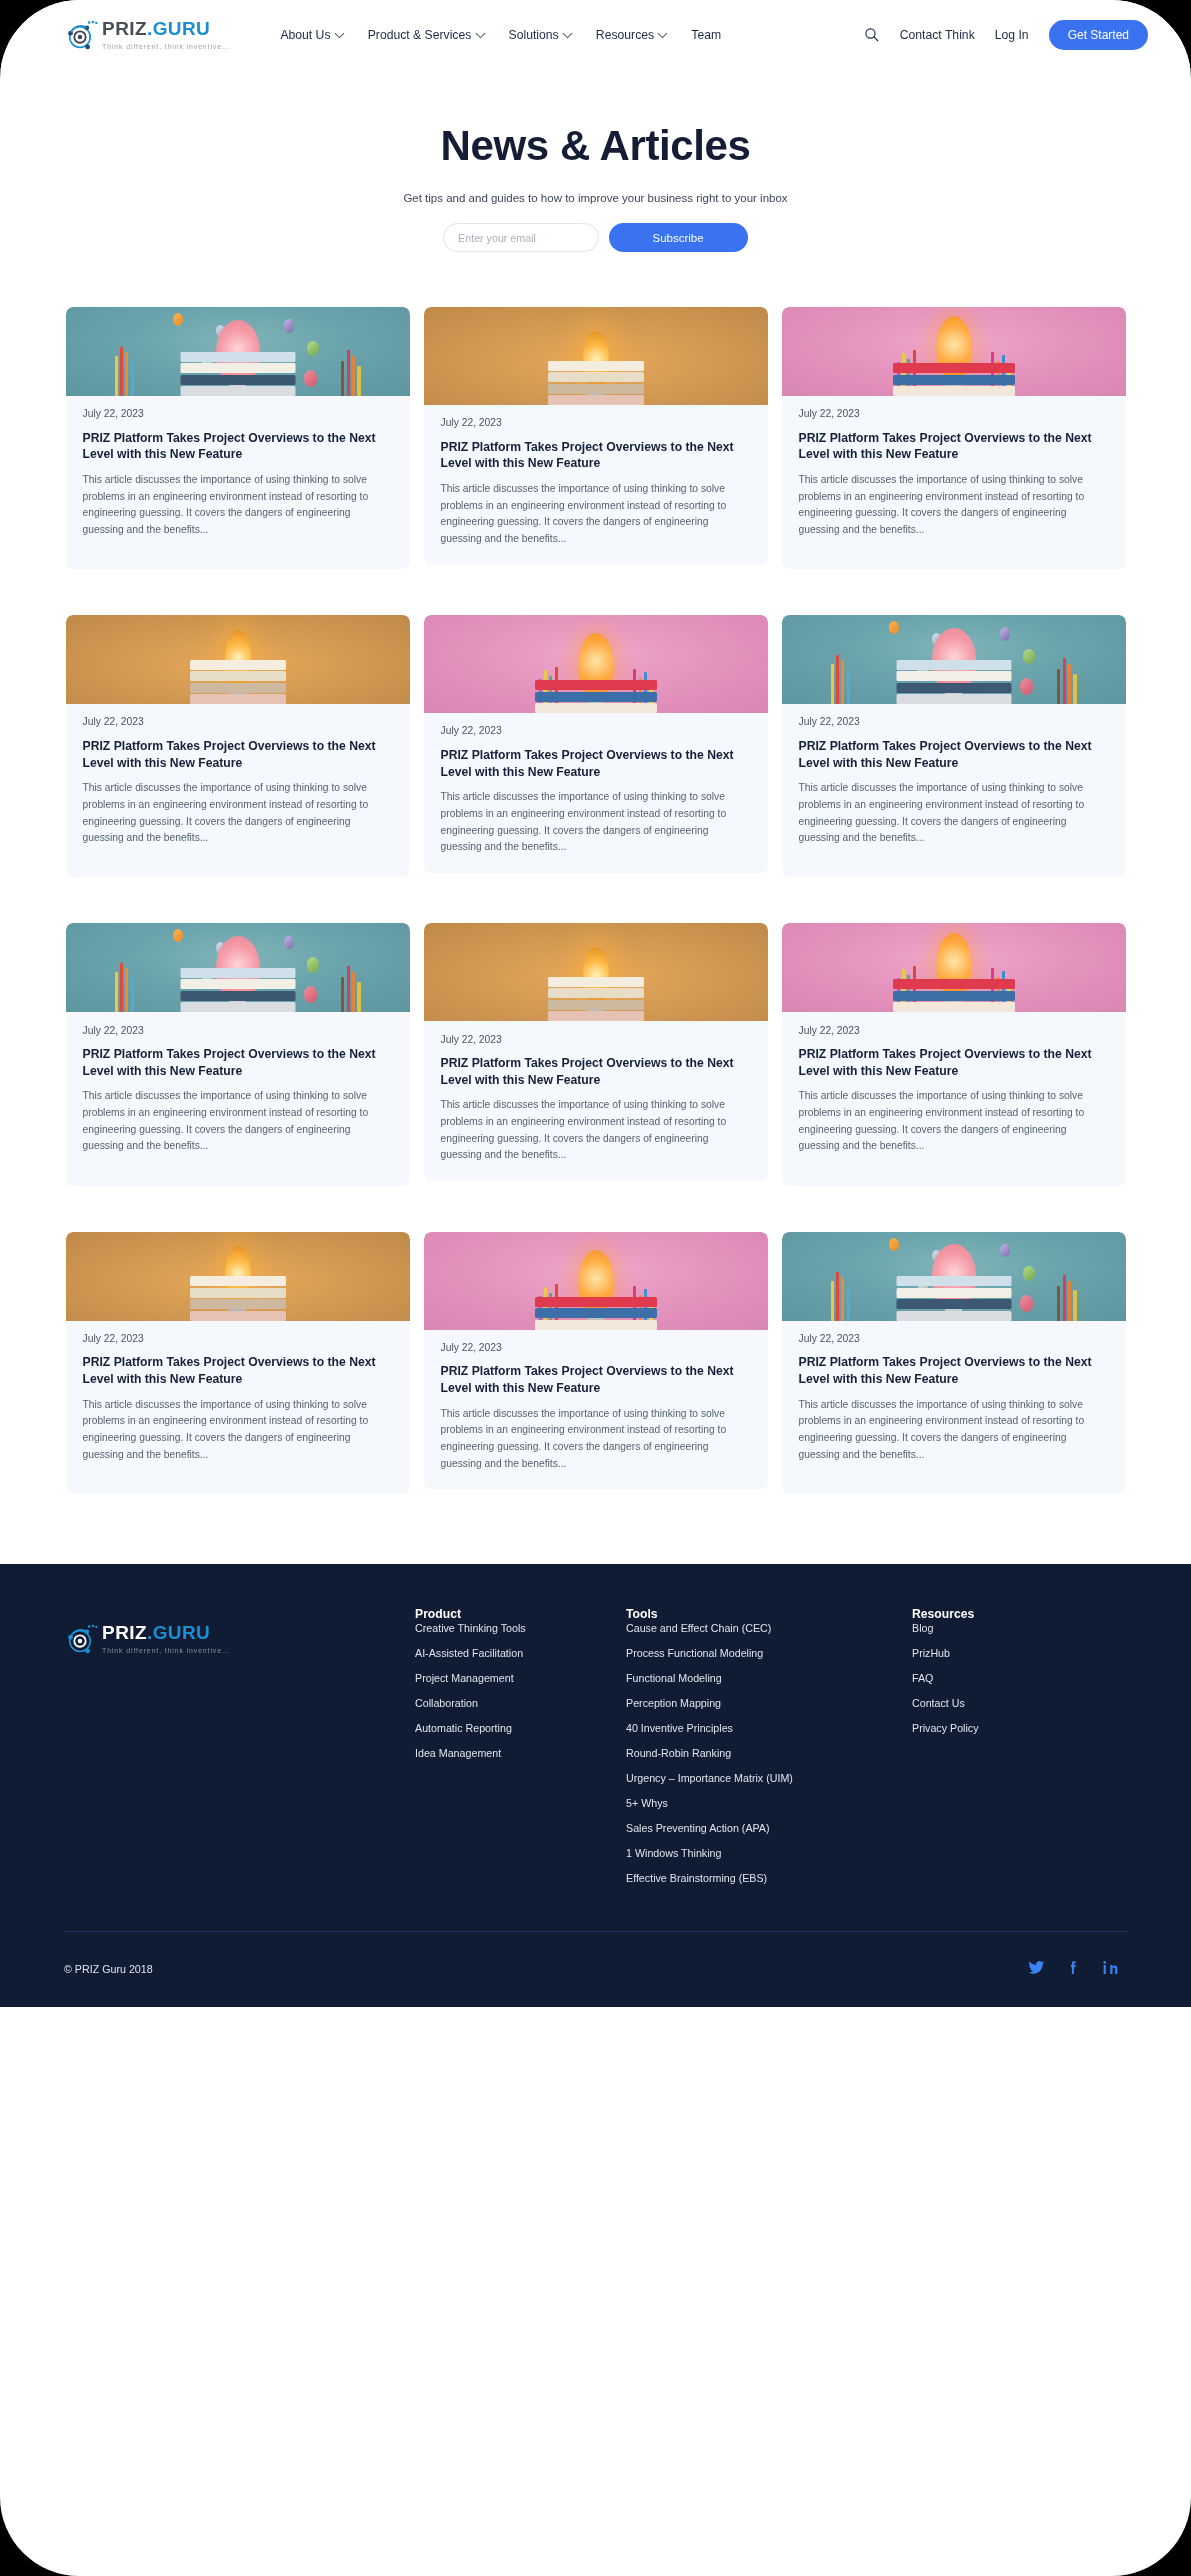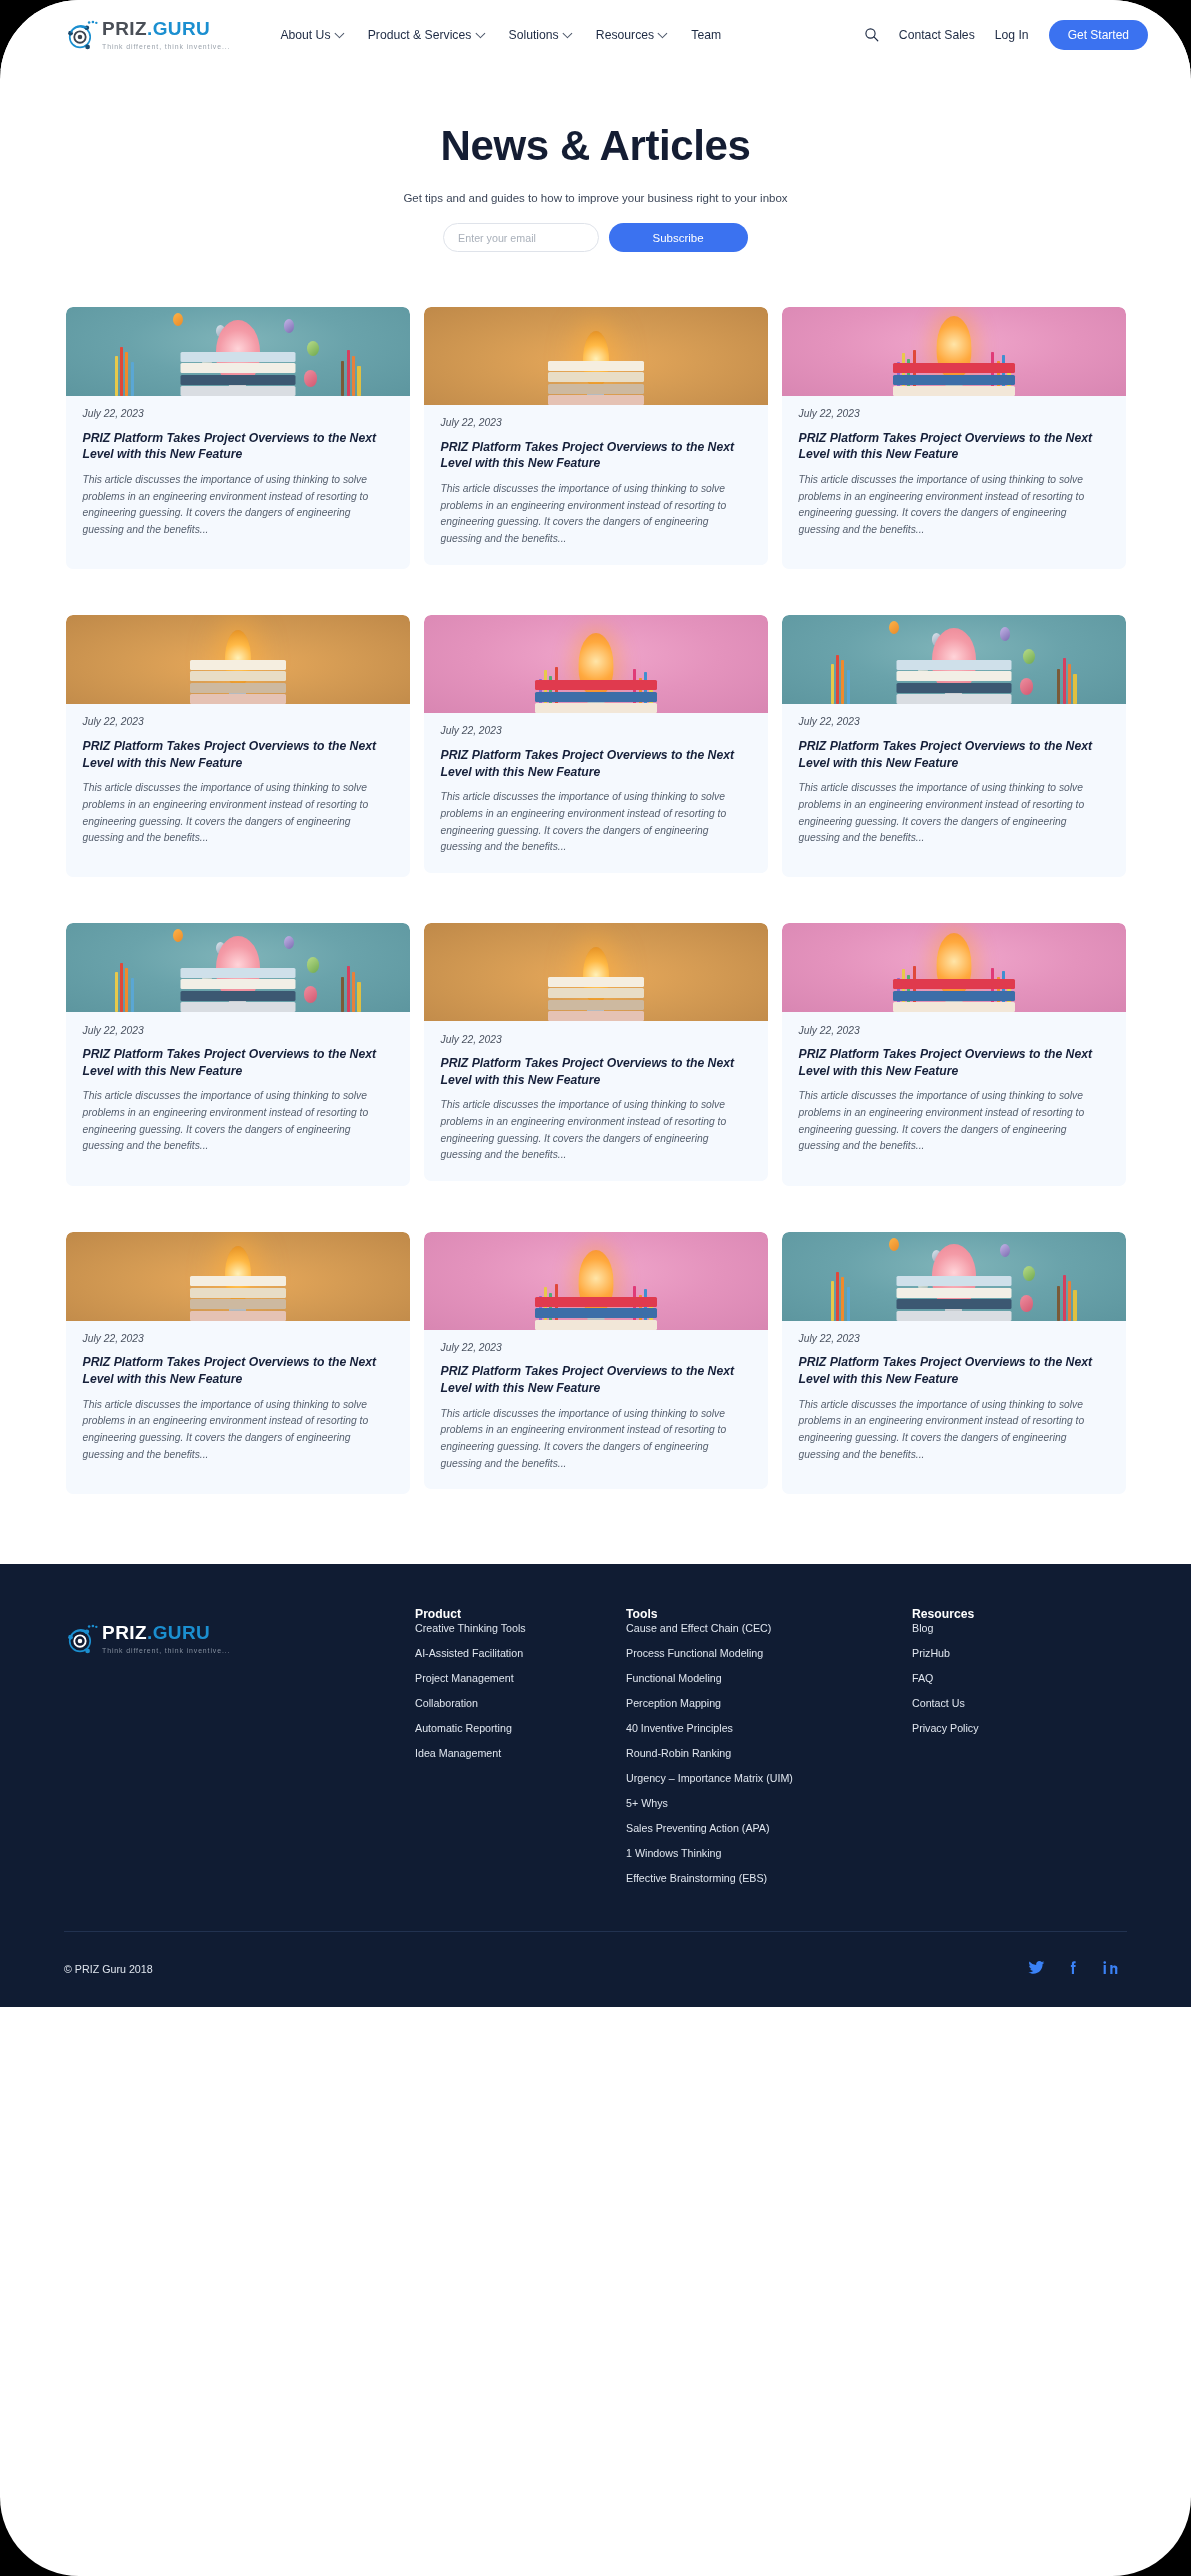--- a/index.html
+++ b/index.html
@@ -139,21 +139,20 @@
   }
 
   
   .grid {
     margin: 55px auto 0;
     width: 1060px;
     display: grid;
     grid-template-columns: repeat(3, 344px);
     justify-content: space-between;
     row-gap: 46px;
-    font-style: italic;
   }
   .card {
     width: 344px;
     border-radius: 6.9px;
     overflow: hidden;
     cursor: pointer;
     align-self: start;
   }
   .card-img {
     width: 344px;
@@ -312,21 +311,21 @@
       </div>
     </div>
 
     <div class="header-right">
       <span class="search-ico">
         <svg viewBox="0 0 20 20" width="15.3" height="15.3">
           <circle cx="8.5" cy="8.5" r="6" fill="none" stroke="#1d2a43" stroke-width="1.5"></circle>
           <line x1="13" y1="13" x2="18" y2="18" stroke="#1d2a43" stroke-width="1.5" stroke-linecap="round"></line>
         </svg>
       </span>
-      <span class="hdr-link">Contact Sales</span>
+      <span class="hdr-link">Contact Think</span>
       <span class="hdr-link">Log In</span>
       <button class="btn-primary">Get Started</button>
     </div>
   </div>
 
   <div class="hero">
     <h1>News &amp; Articles</h1>
     <p>Get tips and and guides to how to improve your business right to your inbox</p>
     <div class="sub-form">
       <input class="sub-input" type="text" placeholder="Enter your email" style="">

